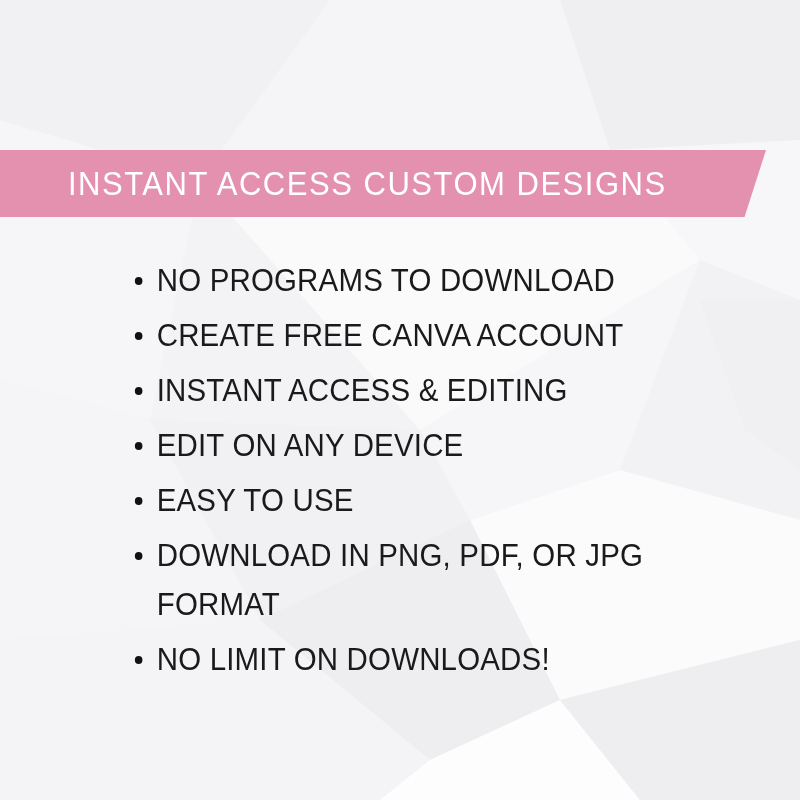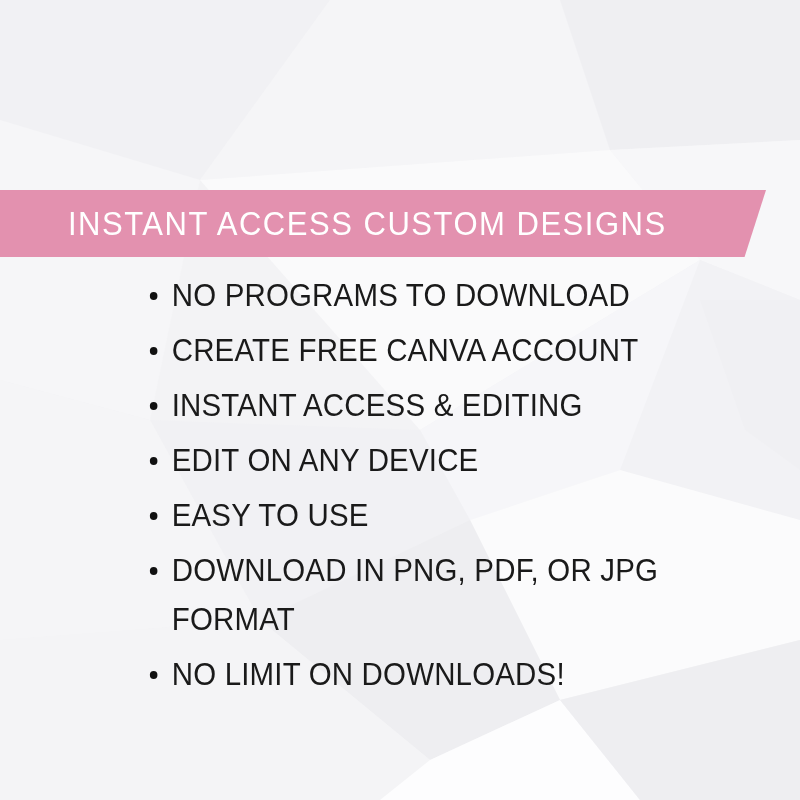--- a/index.html
+++ b/index.html
@@ -37,42 +37,41 @@
     position: absolute;
     left: 0;
     top: 150px;
     width: 766px;
     height: 67px;
     background: #e391af;
     -webkit-clip-path: polygon(0 0, 100% 0, 97.2% 100%, 0 100%);
     clip-path: polygon(0 0, 100% 0, 97.2% 100%, 0 100%);
     display: flex;
     align-items: center;
-    margin-top: 40px;
   }
   #banner-title {
     color: #ffffff;
     font-family: "Liberation Sans", sans-serif;
     font-size: 33px;
     font-weight: 300;
     letter-spacing: 1.6px;
     white-space: nowrap;
     margin-left: 68px;
     transform: scaleX(0.94);
     transform-origin: left center;
     line-height: 1;
   }
 
   
   #feature-list {
     position: absolute;
     left: 132px;
     top: 256px;
     width: 640px;
-    margin: 15px;
+    margin: 0;
     padding: 0;
     list-style: none;
   }
   .feature-item {
     position: relative;
     padding-left: 26px;
     margin: 0 0 6px 0;
     color: #1a1a1a;
     font-family: "Liberation Sans", sans-serif;
     font-size: 31px;

